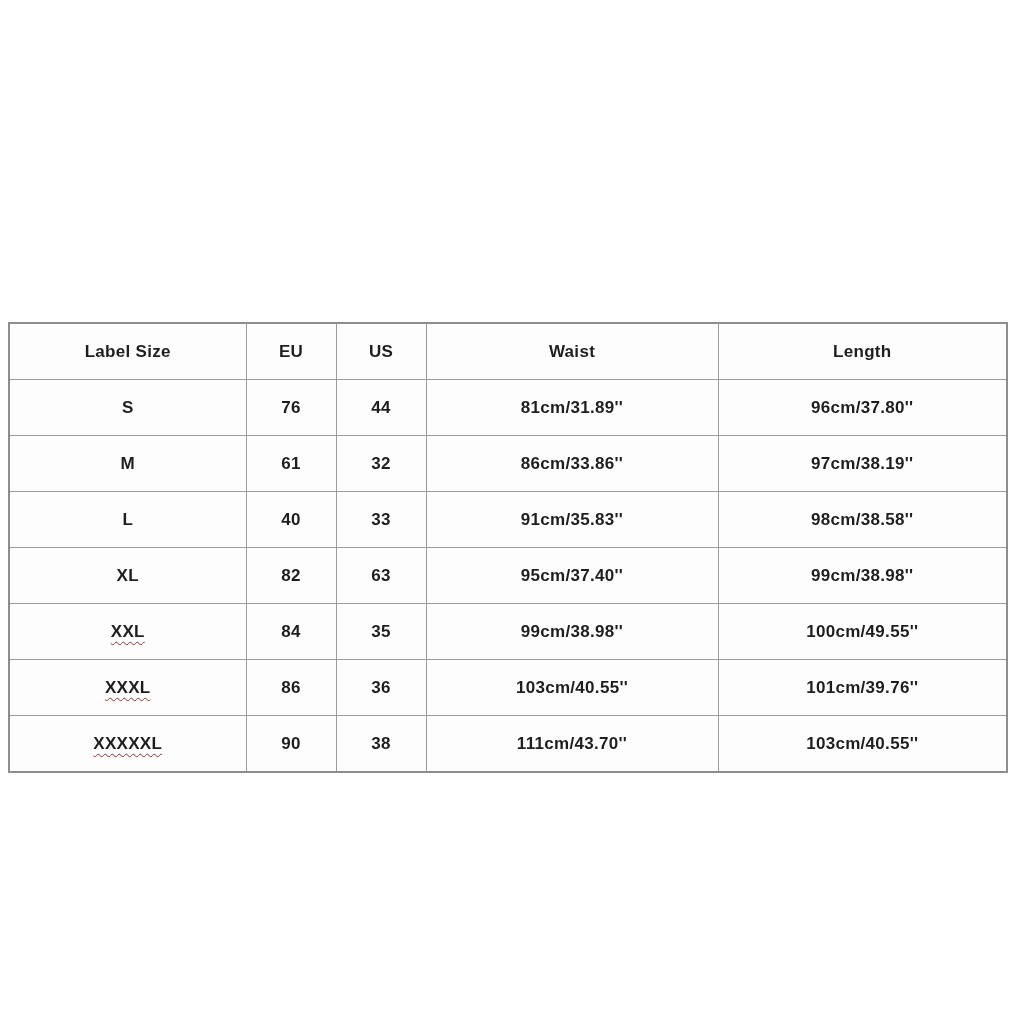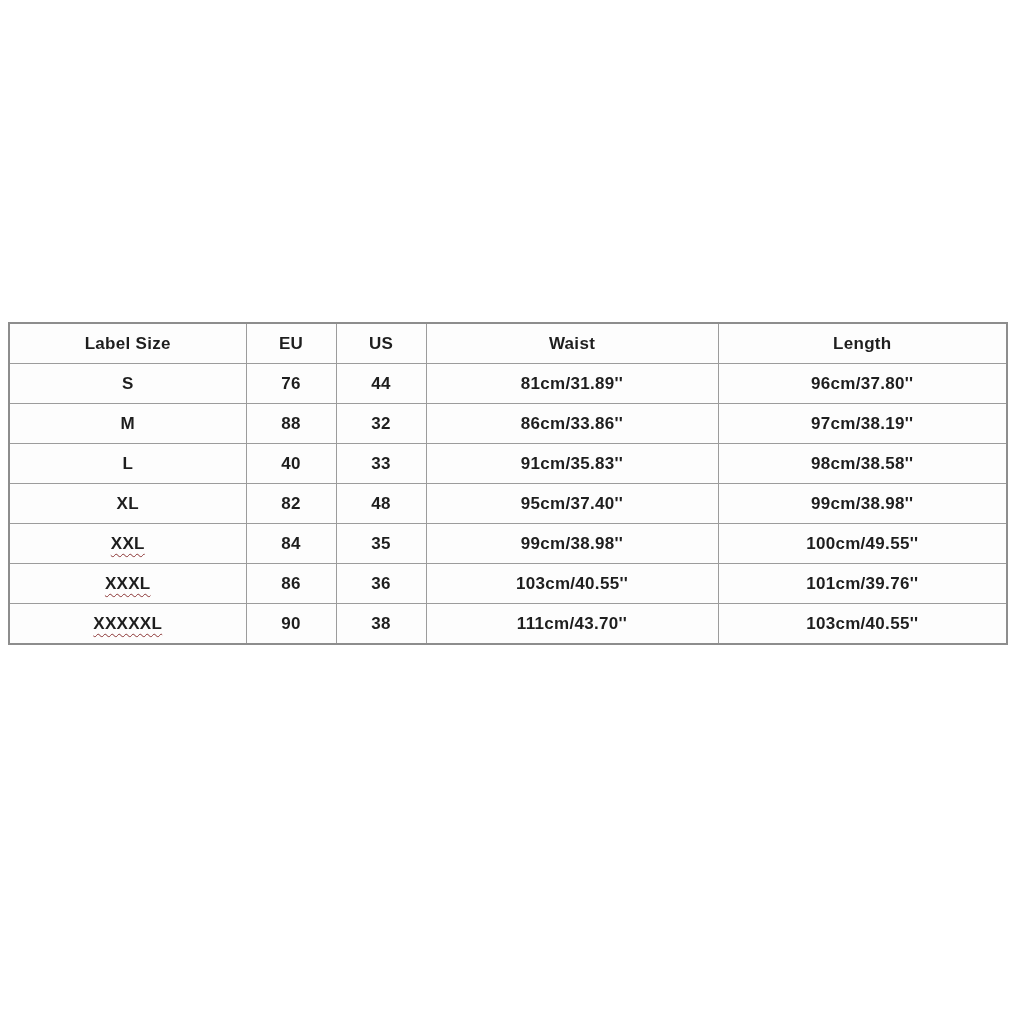--- a/index.html
+++ b/index.html
@@ -23,21 +23,21 @@
     width: 998px;
     border-collapse: collapse;
     table-layout: fixed;
     background: #fdfdfd;
     border: 2px solid #8d8d8d;
   }
   table.size-chart th,
   table.size-chart td {
     border: 1px solid #9c9c9c;
     height: 39px;
-    padding: 0;
+    padding: 8px;
     text-align: center;
     vertical-align: middle;
     font-weight: bold;
     font-size: 17px;
     color: #1e1e1e;
     letter-spacing: 0.3px;
     white-space: nowrap;
     overflow: hidden;
   }
   col.c-label  { width: 237px; }
@@ -78,36 +78,36 @@
     <tbody>
         <tr>
           <td><span>S</span></td>
           <td><span>76</span></td>
           <td><span>44</span></td>
           <td><span>81cm/31.89''</span></td>
           <td><span>96cm/37.80''</span></td>
         </tr>
         <tr>
           <td><span>M</span></td>
-          <td><span>88</span></td>
+          <td><span>61</span></td>
           <td><span>32</span></td>
           <td><span>86cm/33.86''</span></td>
           <td><span>97cm/38.19''</span></td>
         </tr>
         <tr>
           <td><span>L</span></td>
           <td><span>40</span></td>
           <td><span>33</span></td>
           <td><span>91cm/35.83''</span></td>
           <td><span>98cm/38.58''</span></td>
         </tr>
         <tr>
           <td><span>XL</span></td>
           <td><span>82</span></td>
-          <td><span>48</span></td>
+          <td><span>63</span></td>
           <td><span>95cm/37.40''</span></td>
           <td><span>99cm/38.98''</span></td>
         </tr>
         <tr>
           <td><span class="squiggle">XXL</span></td>
           <td><span>84</span></td>
           <td><span>35</span></td>
           <td><span>99cm/38.98''</span></td>
           <td><span>100cm/49.55''</span></td>
         </tr>

